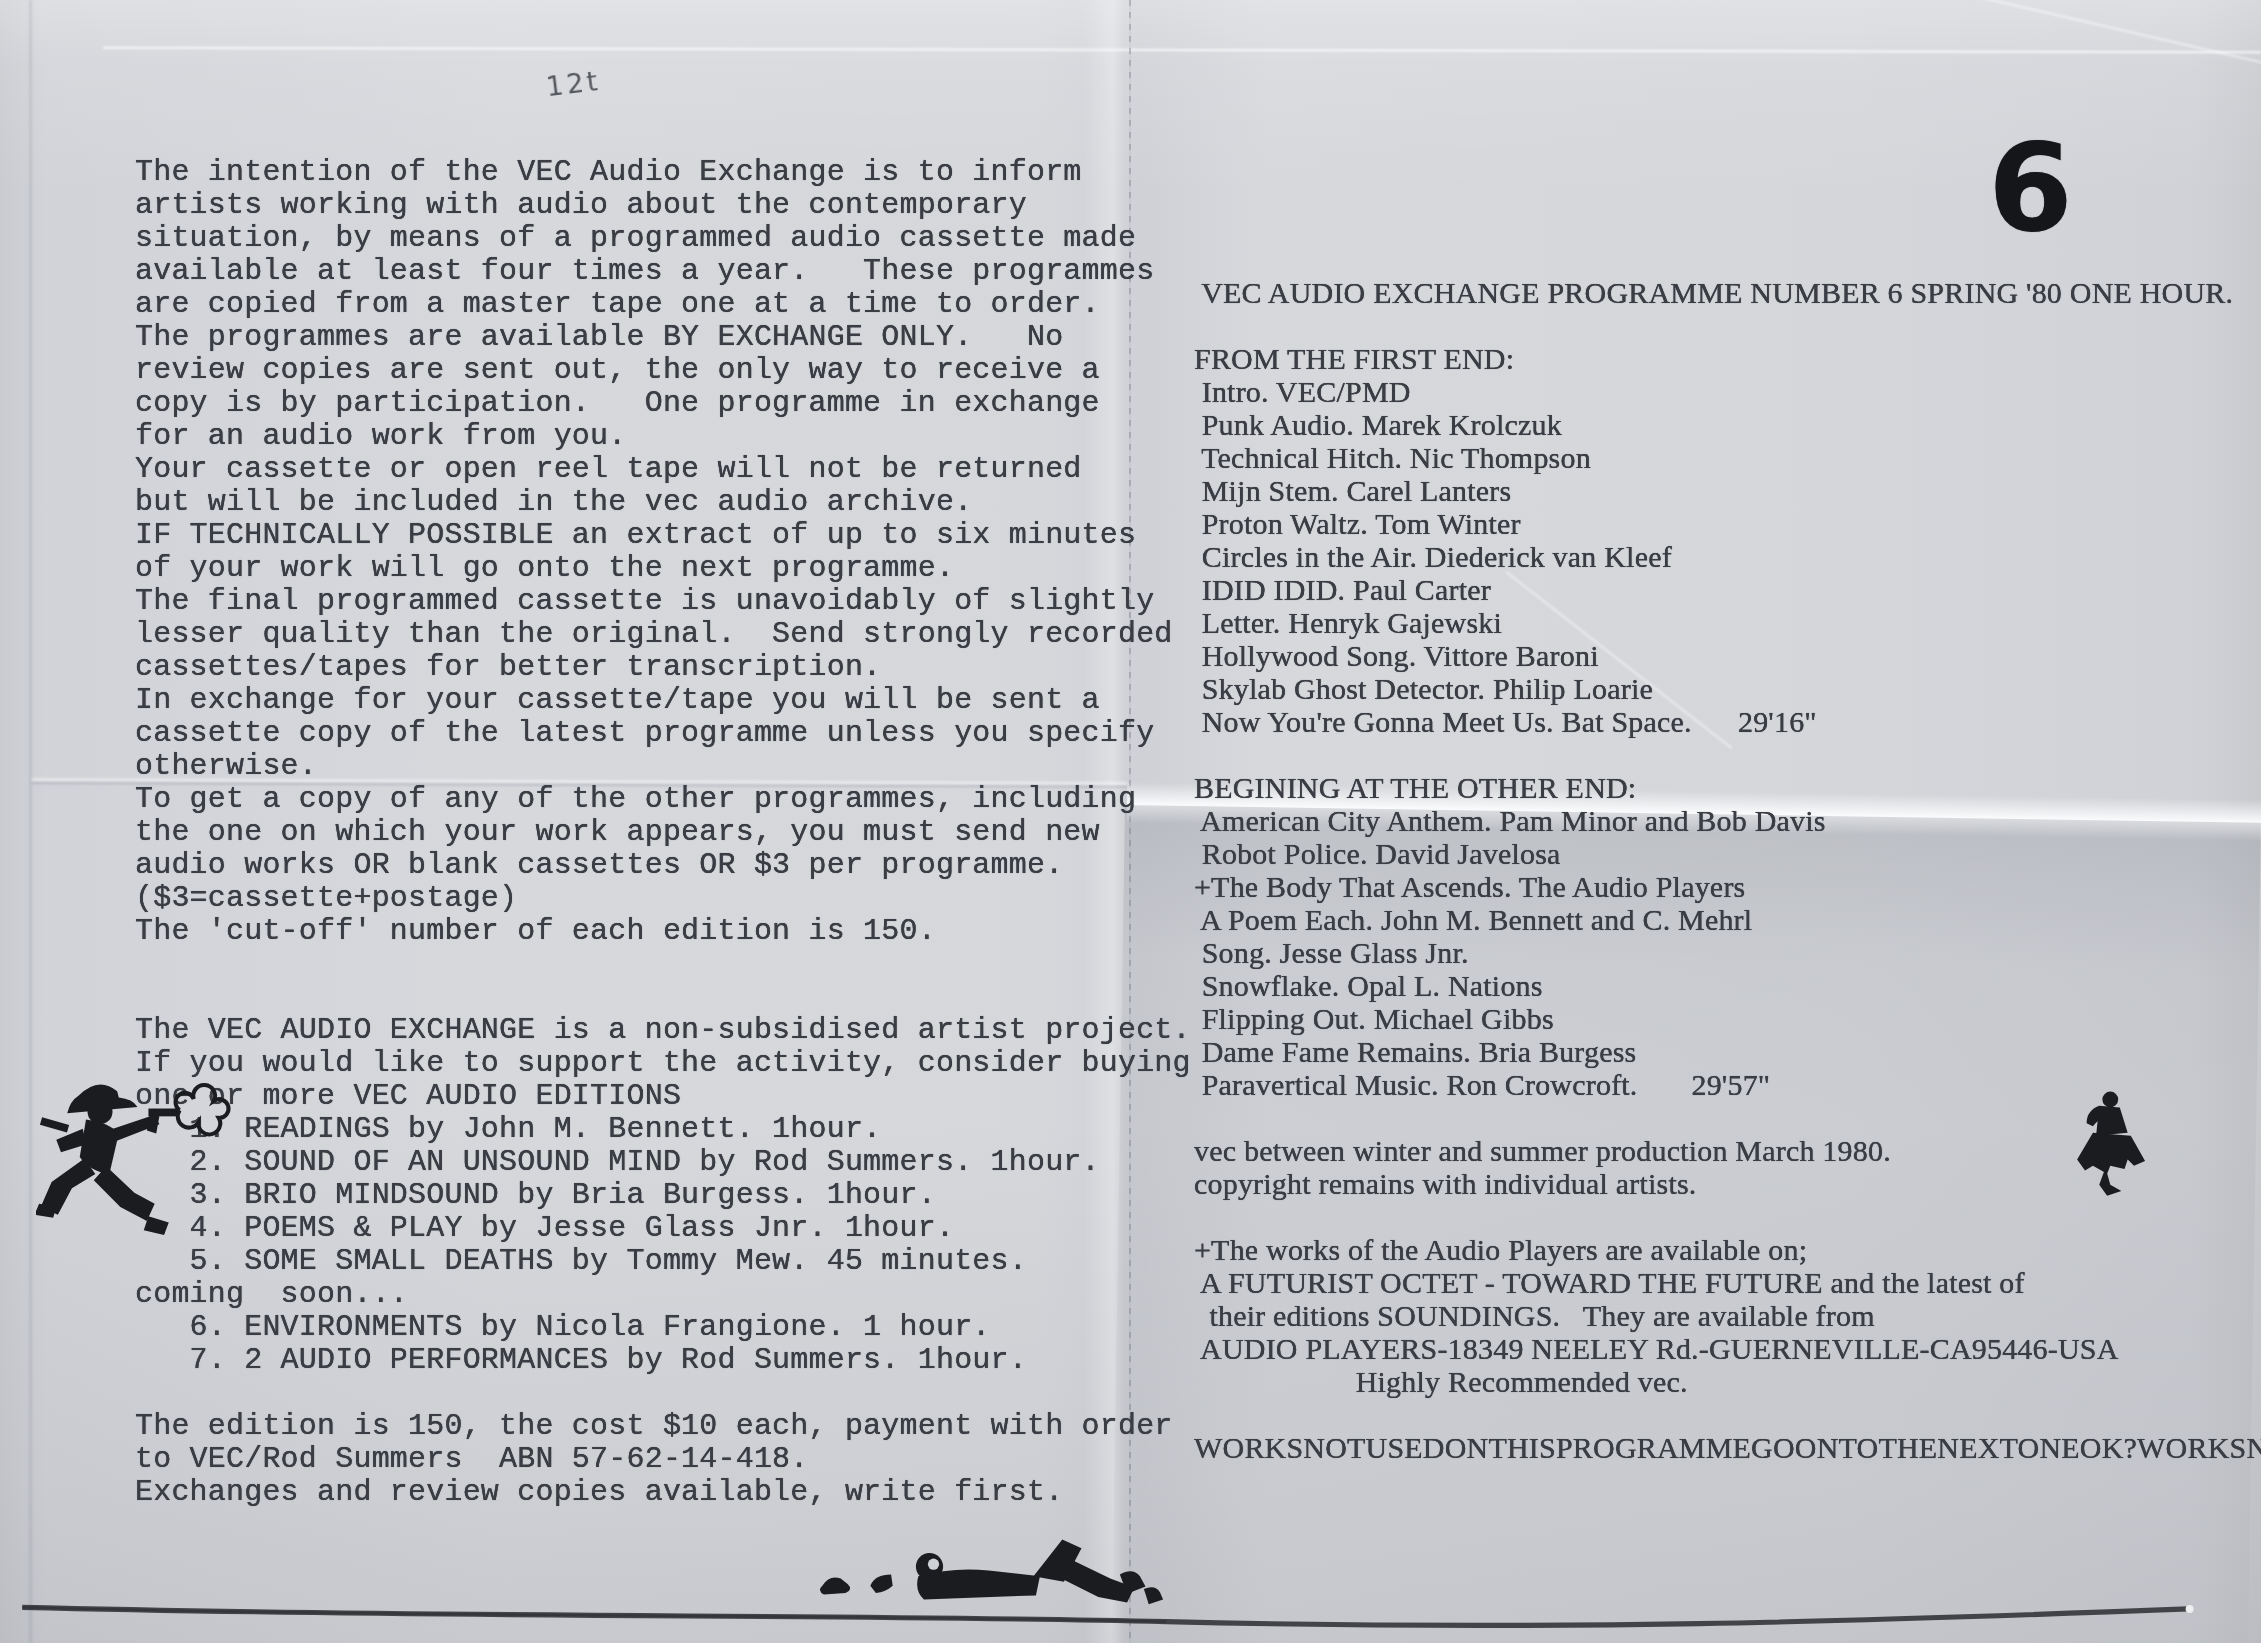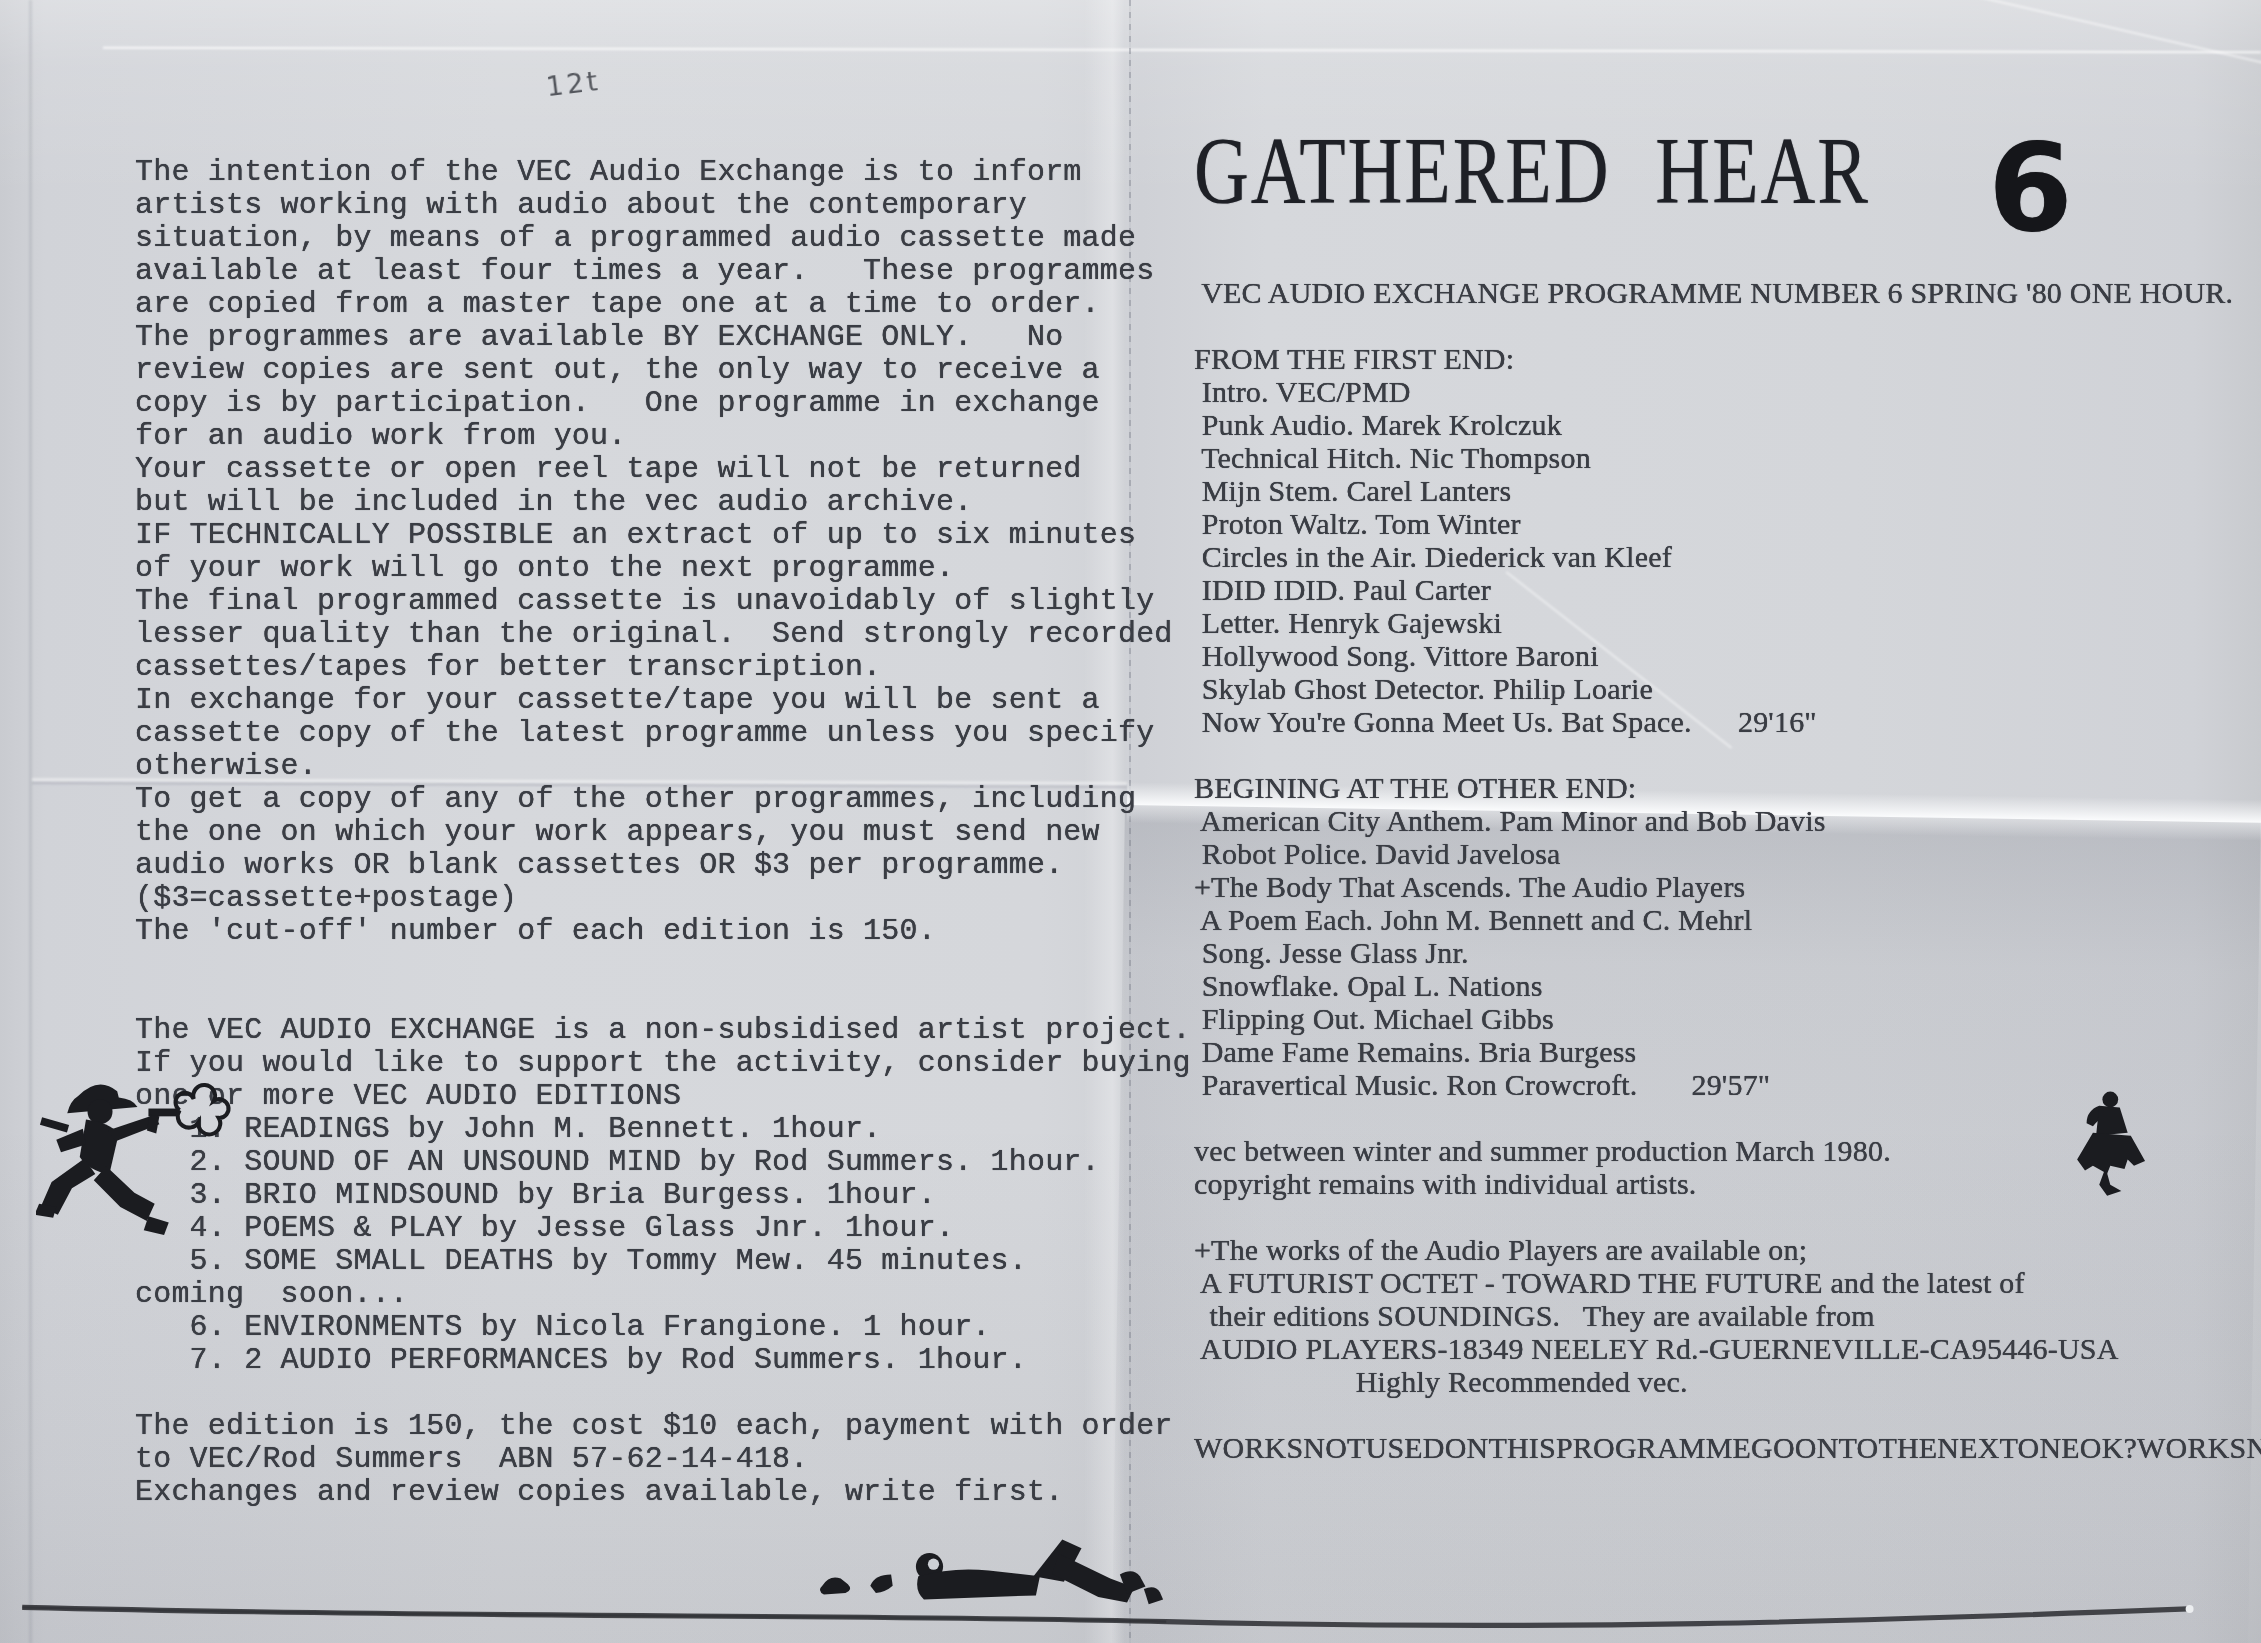--- a/index.html
+++ b/index.html
@@ -113,23 +113,20 @@
    4. POEMS &amp; PLAY by Jesse Glass Jnr. 1hour.
    5. SOME SMALL DEATHS by Tommy Mew. 45 minutes.
 coming  soon...
    6. ENVIRONMENTS by Nicola Frangione. 1 hour.
    7. 2 AUDIO PERFORMANCES by Rod Summers. 1hour.
 
 The edition is 150, the cost $10 each, payment with order
 to VEC/Rod Summers  ABN 57-62-14-418.
 Exchanges and review copies available, write first.</pre>
 
-  <div id="masthead">
-    <span id="masthead-title">GATHERED HEAR</span>
-  </div>
   <div id="masthead-number">6</div>
 
   <pre class="tw" id="right-column"> VEC AUDIO EXCHANGE PROGRAMME NUMBER 6 SPRING '80 ONE HOUR.
 
 FROM THE FIRST END:
  Intro. VEC/PMD
  Punk Audio. Marek Krolczuk
  Technical Hitch. Nic Thompson
  Mijn Stem. Carel Lanters
  Proton Waltz. Tom Winter

